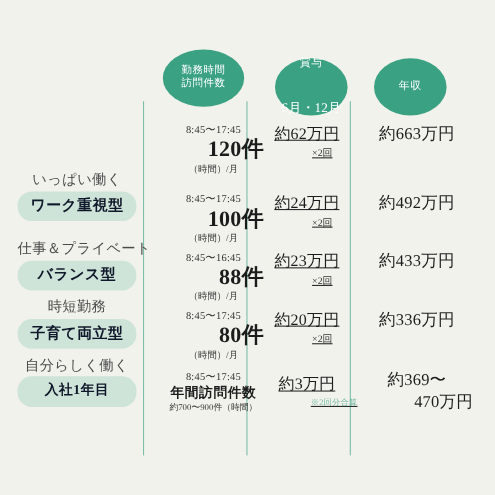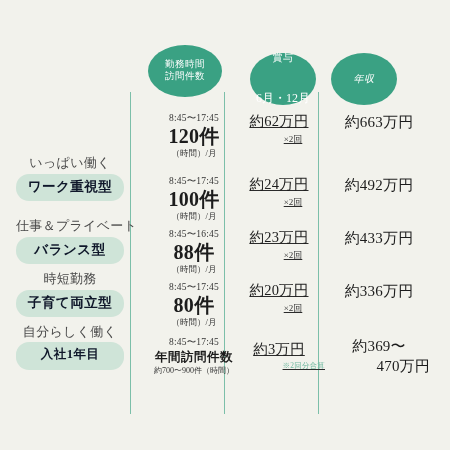--- a/index.html
+++ b/index.html
@@ -38,21 +38,21 @@
     letter-spacing: 0.5px;
   }
   .col-head .ch-l2 {
     font-size: 9.5px;
     letter-spacing: 0.5px;
   }
   #head-hours { left: 148px; top: 45px; width: 74px; height: 52px; }
   #head-bonus { left: 250px; top: 53px; width: 66px; height: 52px; }
   #head-bonus .ch-l1 { font-size: 10px; }
   #head-bonus .ch-l2 { font-size: 12px; letter-spacing: 0; margin-top: 27px; }
-  #head-annual { left: 331px; top: 53px; width: 66px; height: 52px; font-style: italic; }
+  #head-annual { left: 340px; top: 53px; width: 66px; height: 52px; }
   #head-annual .ch-l1 { font-size: 10px; }
 
   
   .vline {
     position: absolute;
     width: 1px;
     background: #7cbfa9;
     top: 92px;
     height: 322px;
   }
@@ -115,20 +115,21 @@
     font-size: 9.5px;
     color: #333;
     letter-spacing: 0.2px;
   }
   .hours-count {
     font-size: 20px;
     font-weight: bold;
     color: #1c1c1c;
     line-height: 1.15;
     letter-spacing: 0.3px;
+    text-align: right;
   }
   .hours-per {
     font-size: 8.5px;
     color: #333;
   }
   .hours-count-text {
     font-size: 12.5px;
     font-weight: bold;
     color: #1c1c1c;
     letter-spacing: 0.5px;

